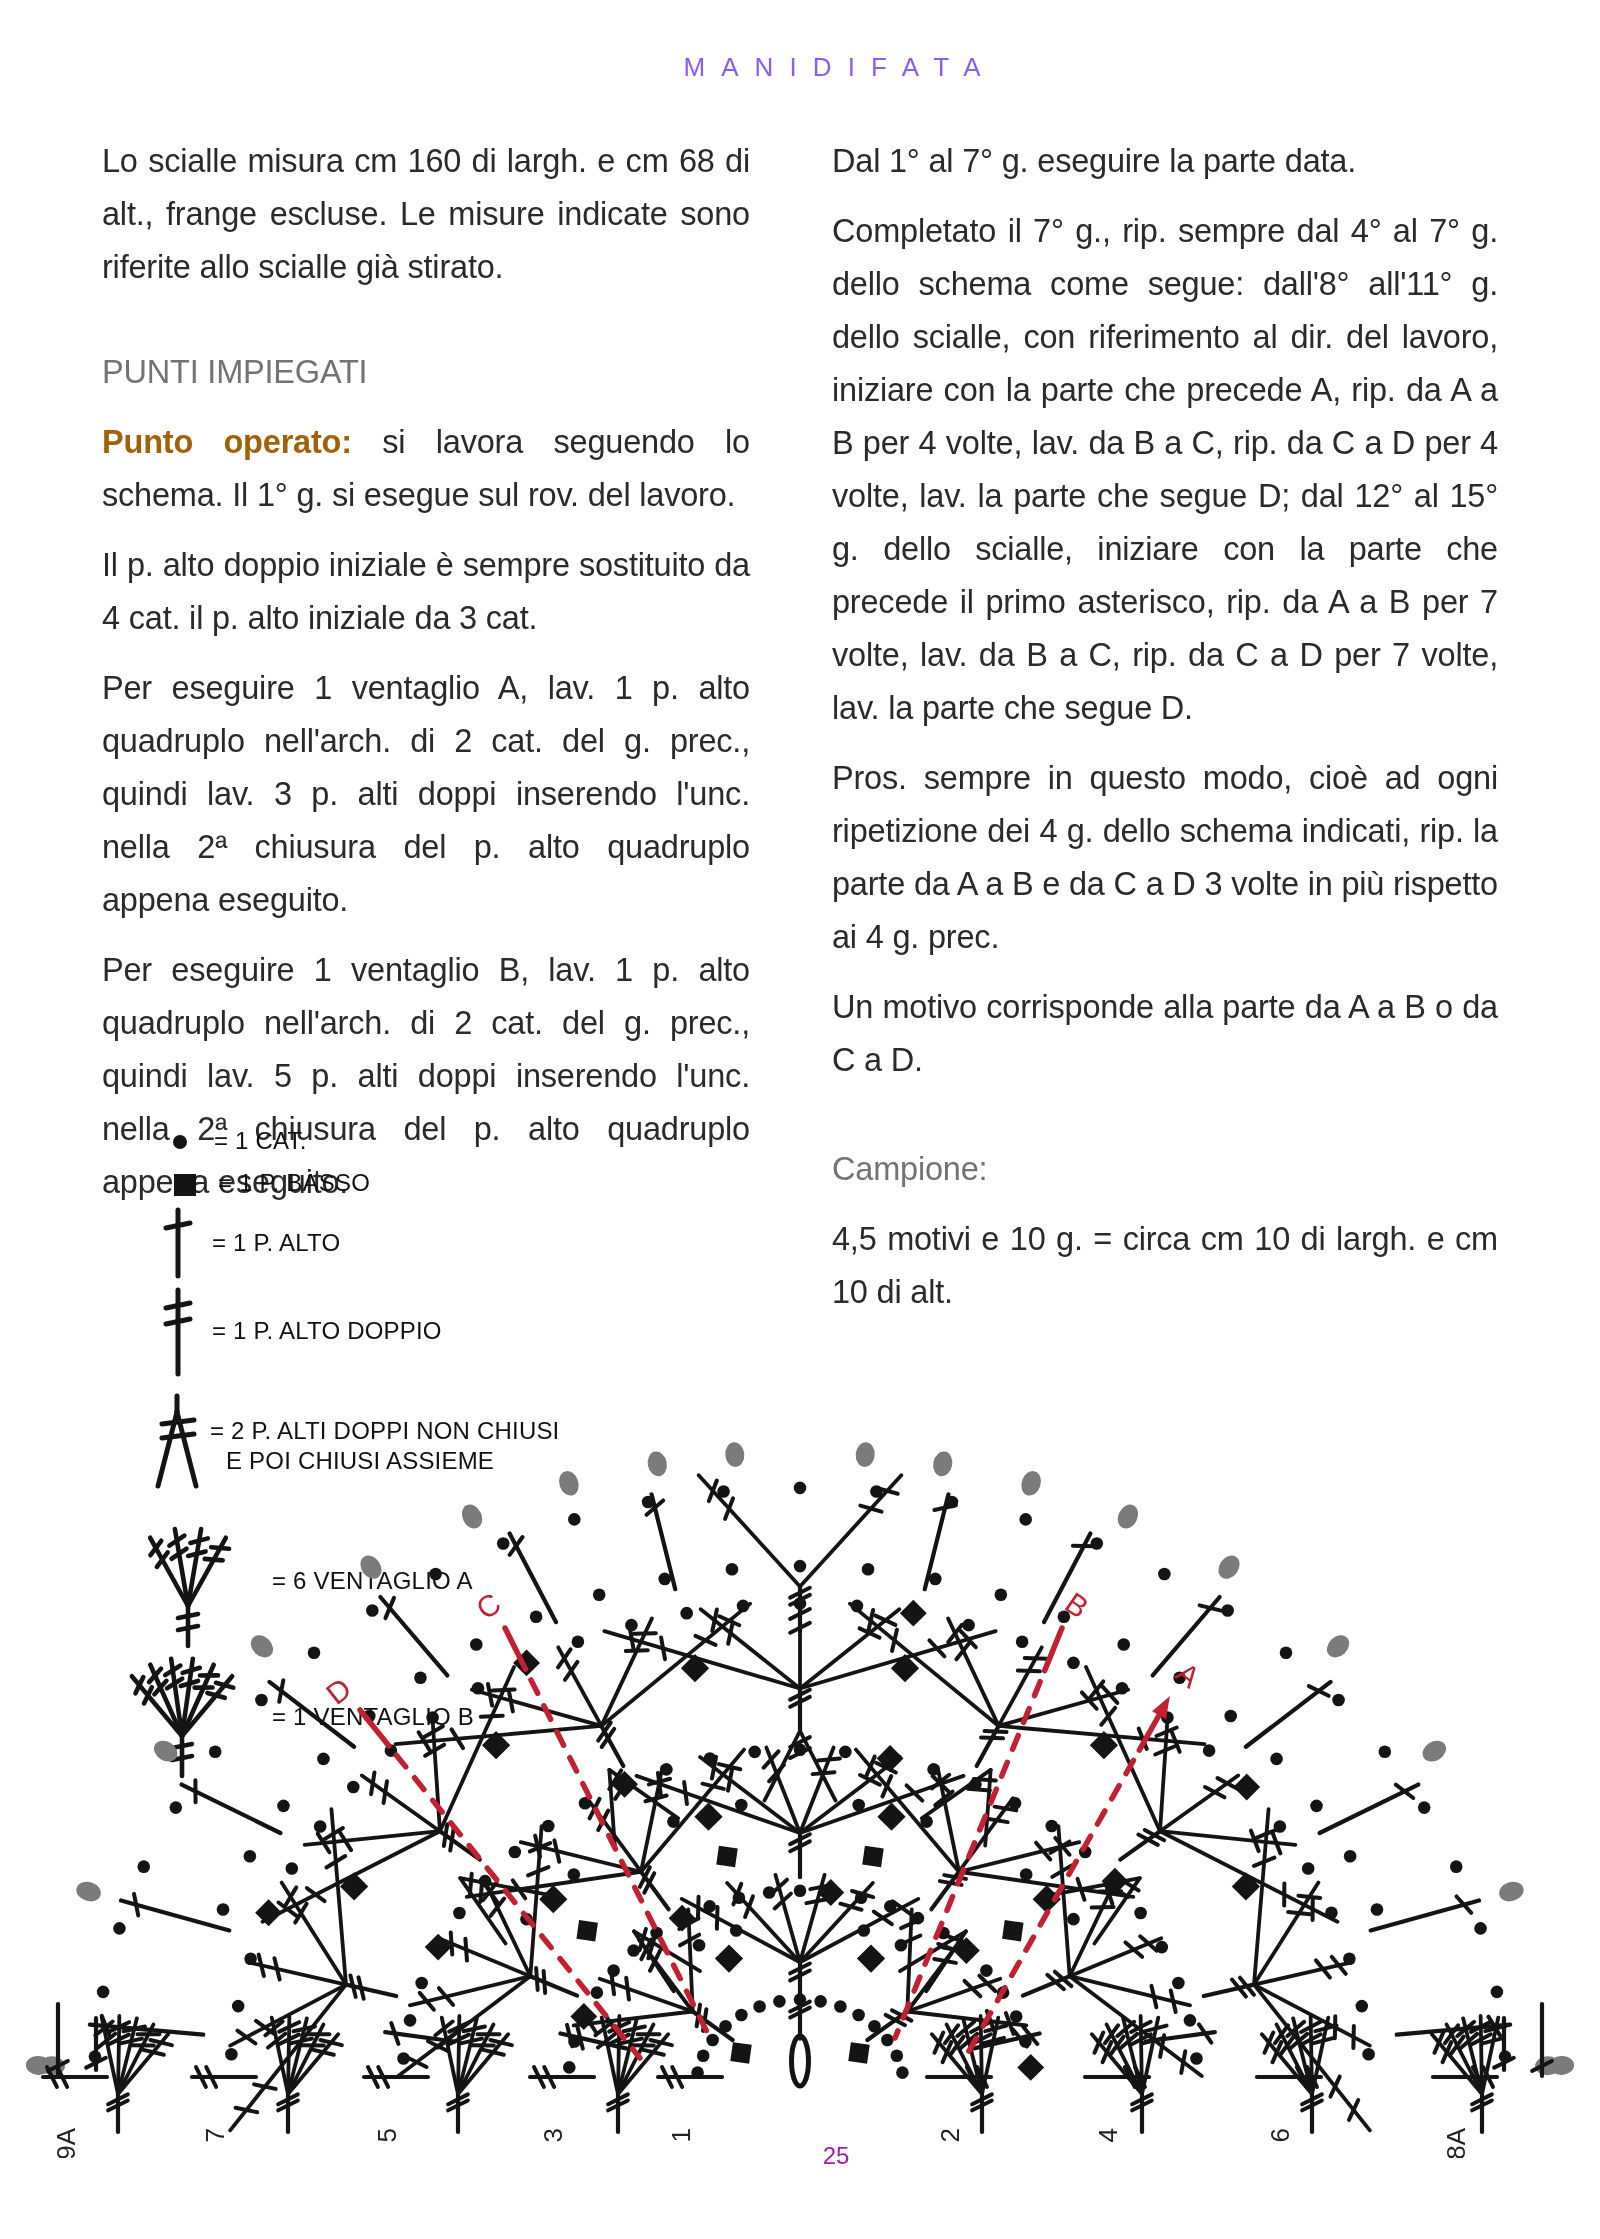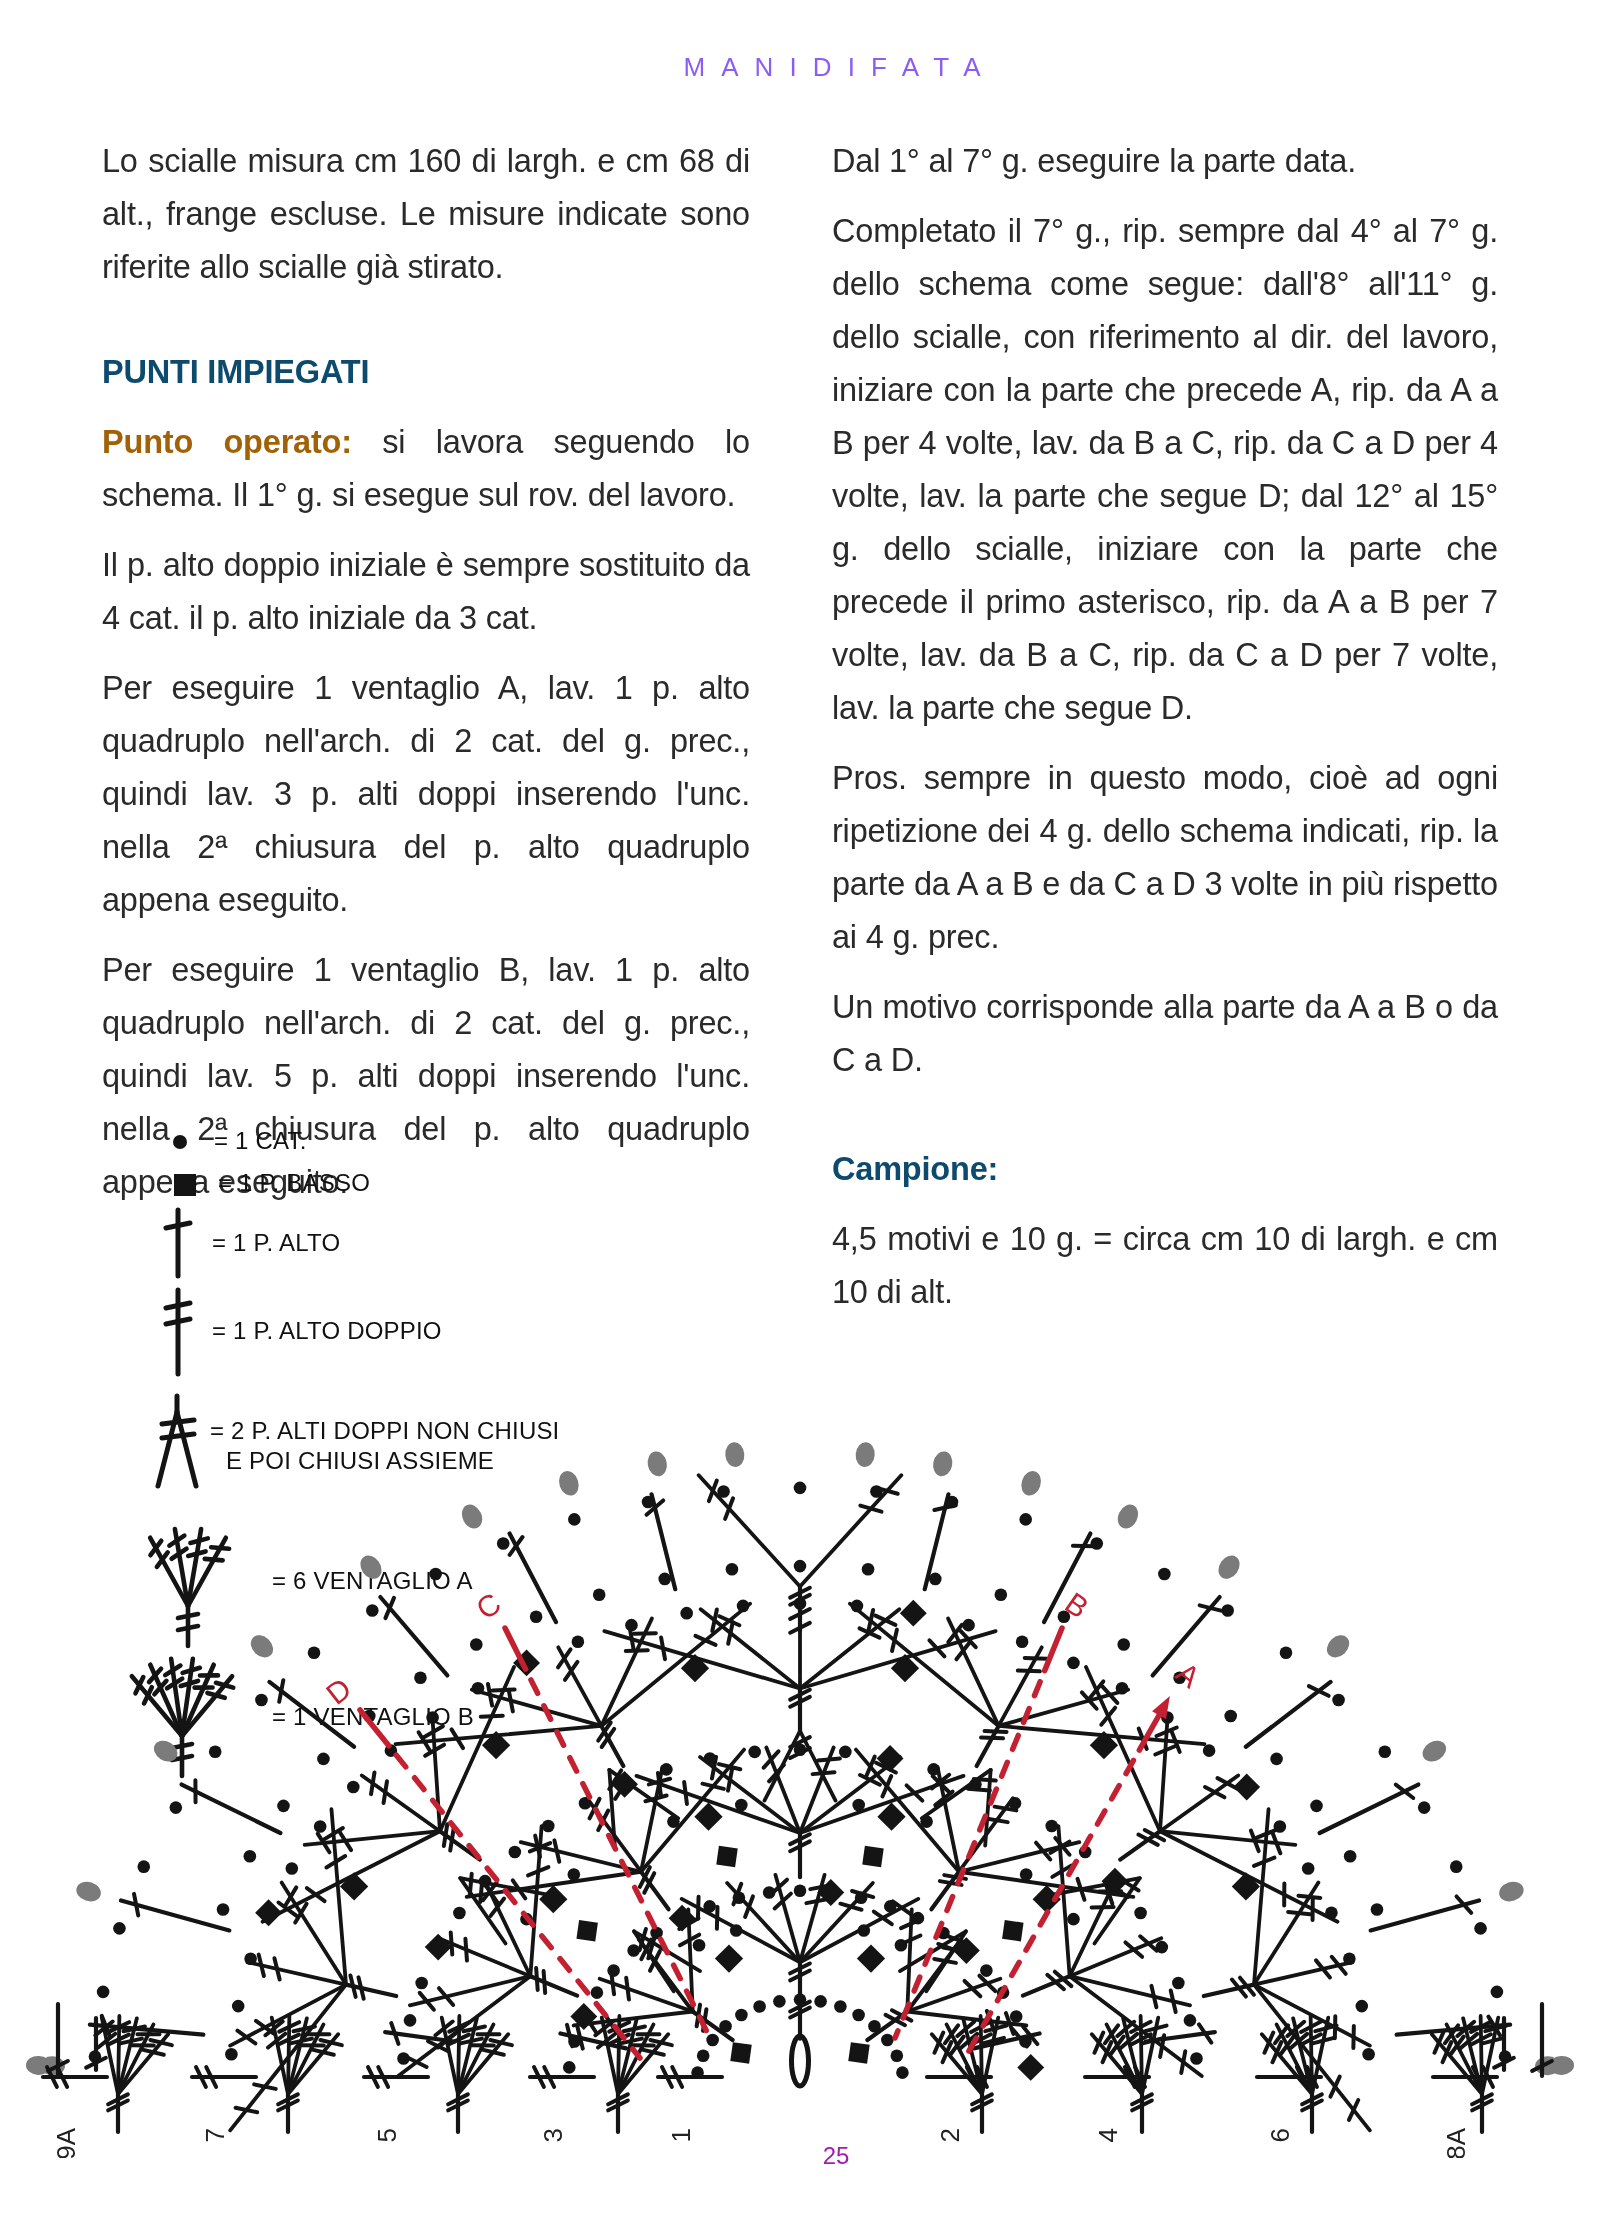--- a/index.html
+++ b/index.html
@@ -11,21 +11,21 @@
     position:absolute;top:52px;left:0;width:1600px;text-align:center;
     font-size:26px;font-weight:400;letter-spacing:0.62em;color:#8b5cf6;
     text-indent:0.62em;
     padding-left:32px;
   }
   .col{position:absolute;top:118px;font-size:32.5px;line-height:53px;
     text-align:justify;letter-spacing:-0.2px;color:#2a2a2a;font-weight:400;}
   .col p{margin:17px;}
   .col-left{left:85px;width:682px;}
   .col-right{left:815px;width:700px;}
-  .sec-title{font-weight:700;color:#0c4a6e;margin-top:52px !important;margin-bottom:0 !important;}
+  .sec-title{font-weight:400;color:#737373;margin-top:52px !important;margin-bottom:0 !important;}
   .lead{font-weight:700;color:#a16207;}
   .campione-title{margin-top:56px !important;}
   
   .legend{position:absolute;left:138px;top:1108px;width:560px;}
   .legend-row{position:absolute;display:flex;align-items:flex-start;}
   .legend-label{font-size:24px;line-height:30px;color:#111;letter-spacing:0.2px;}
   .legend-sym{flex:0 0 auto;}
   .pagenum{position:absolute;left:806px;top:2142px;width:60px;text-align:center;
     font-size:24px;color:#a21caf;}
 </style>

